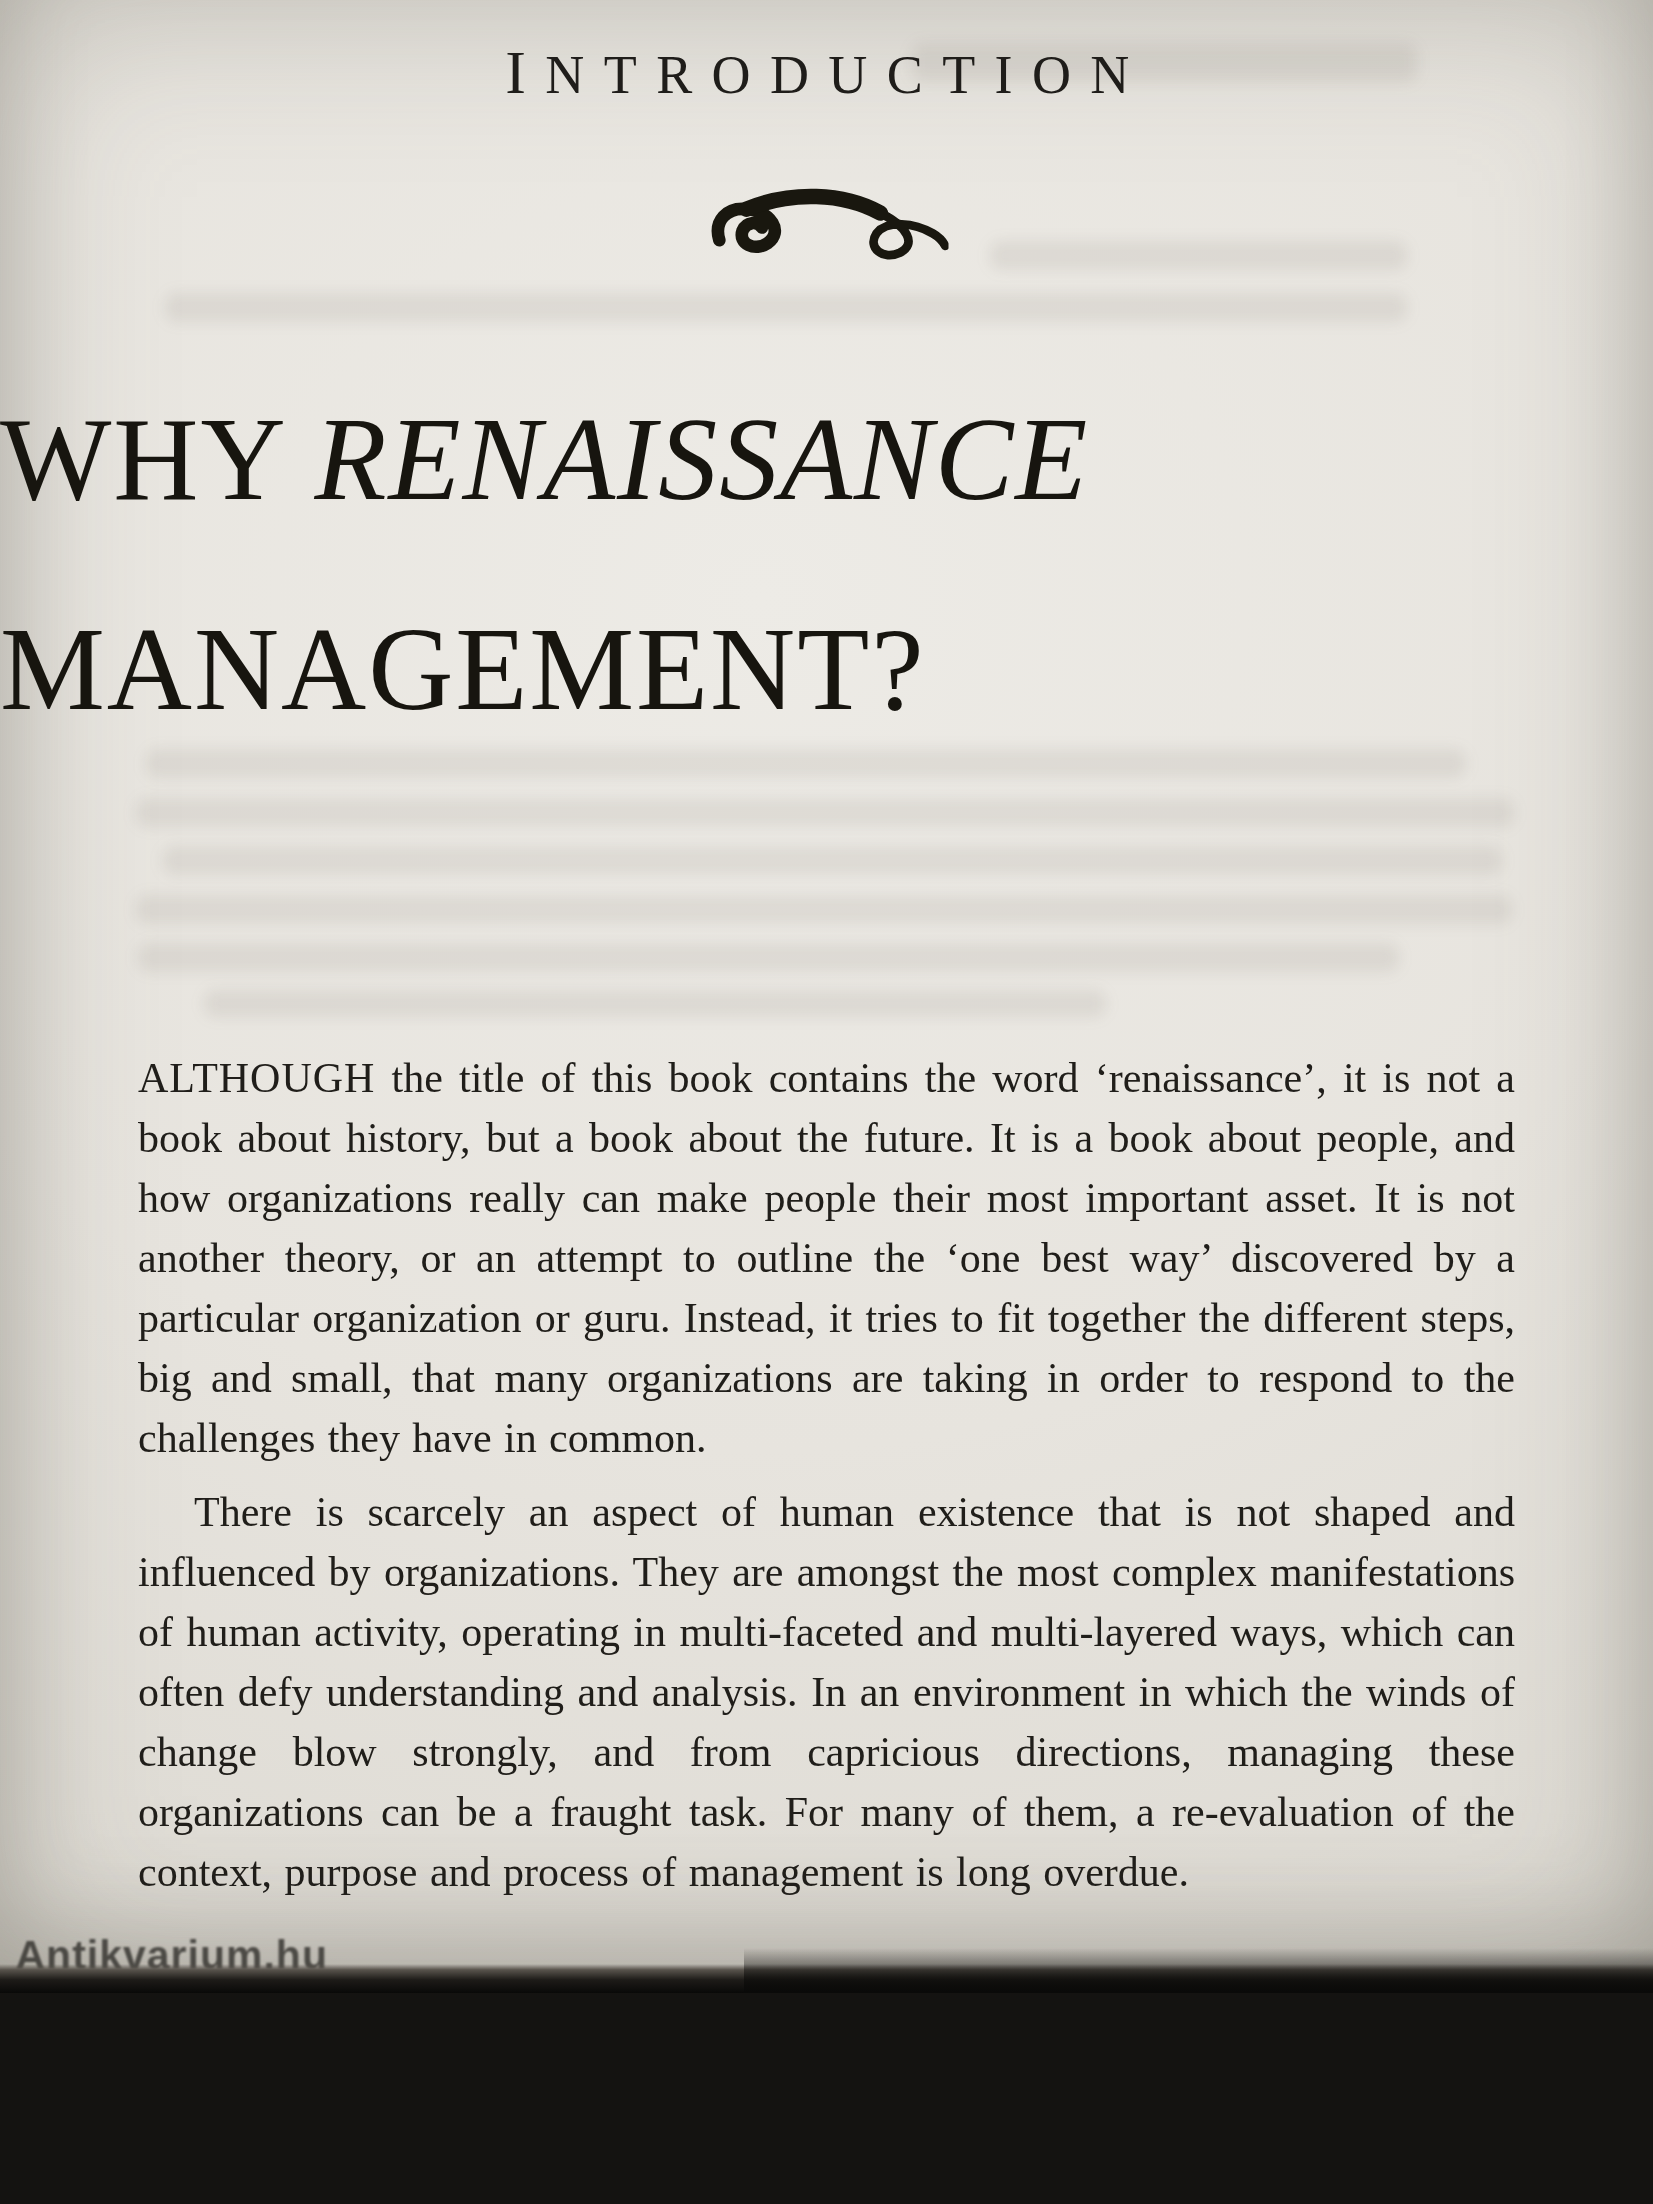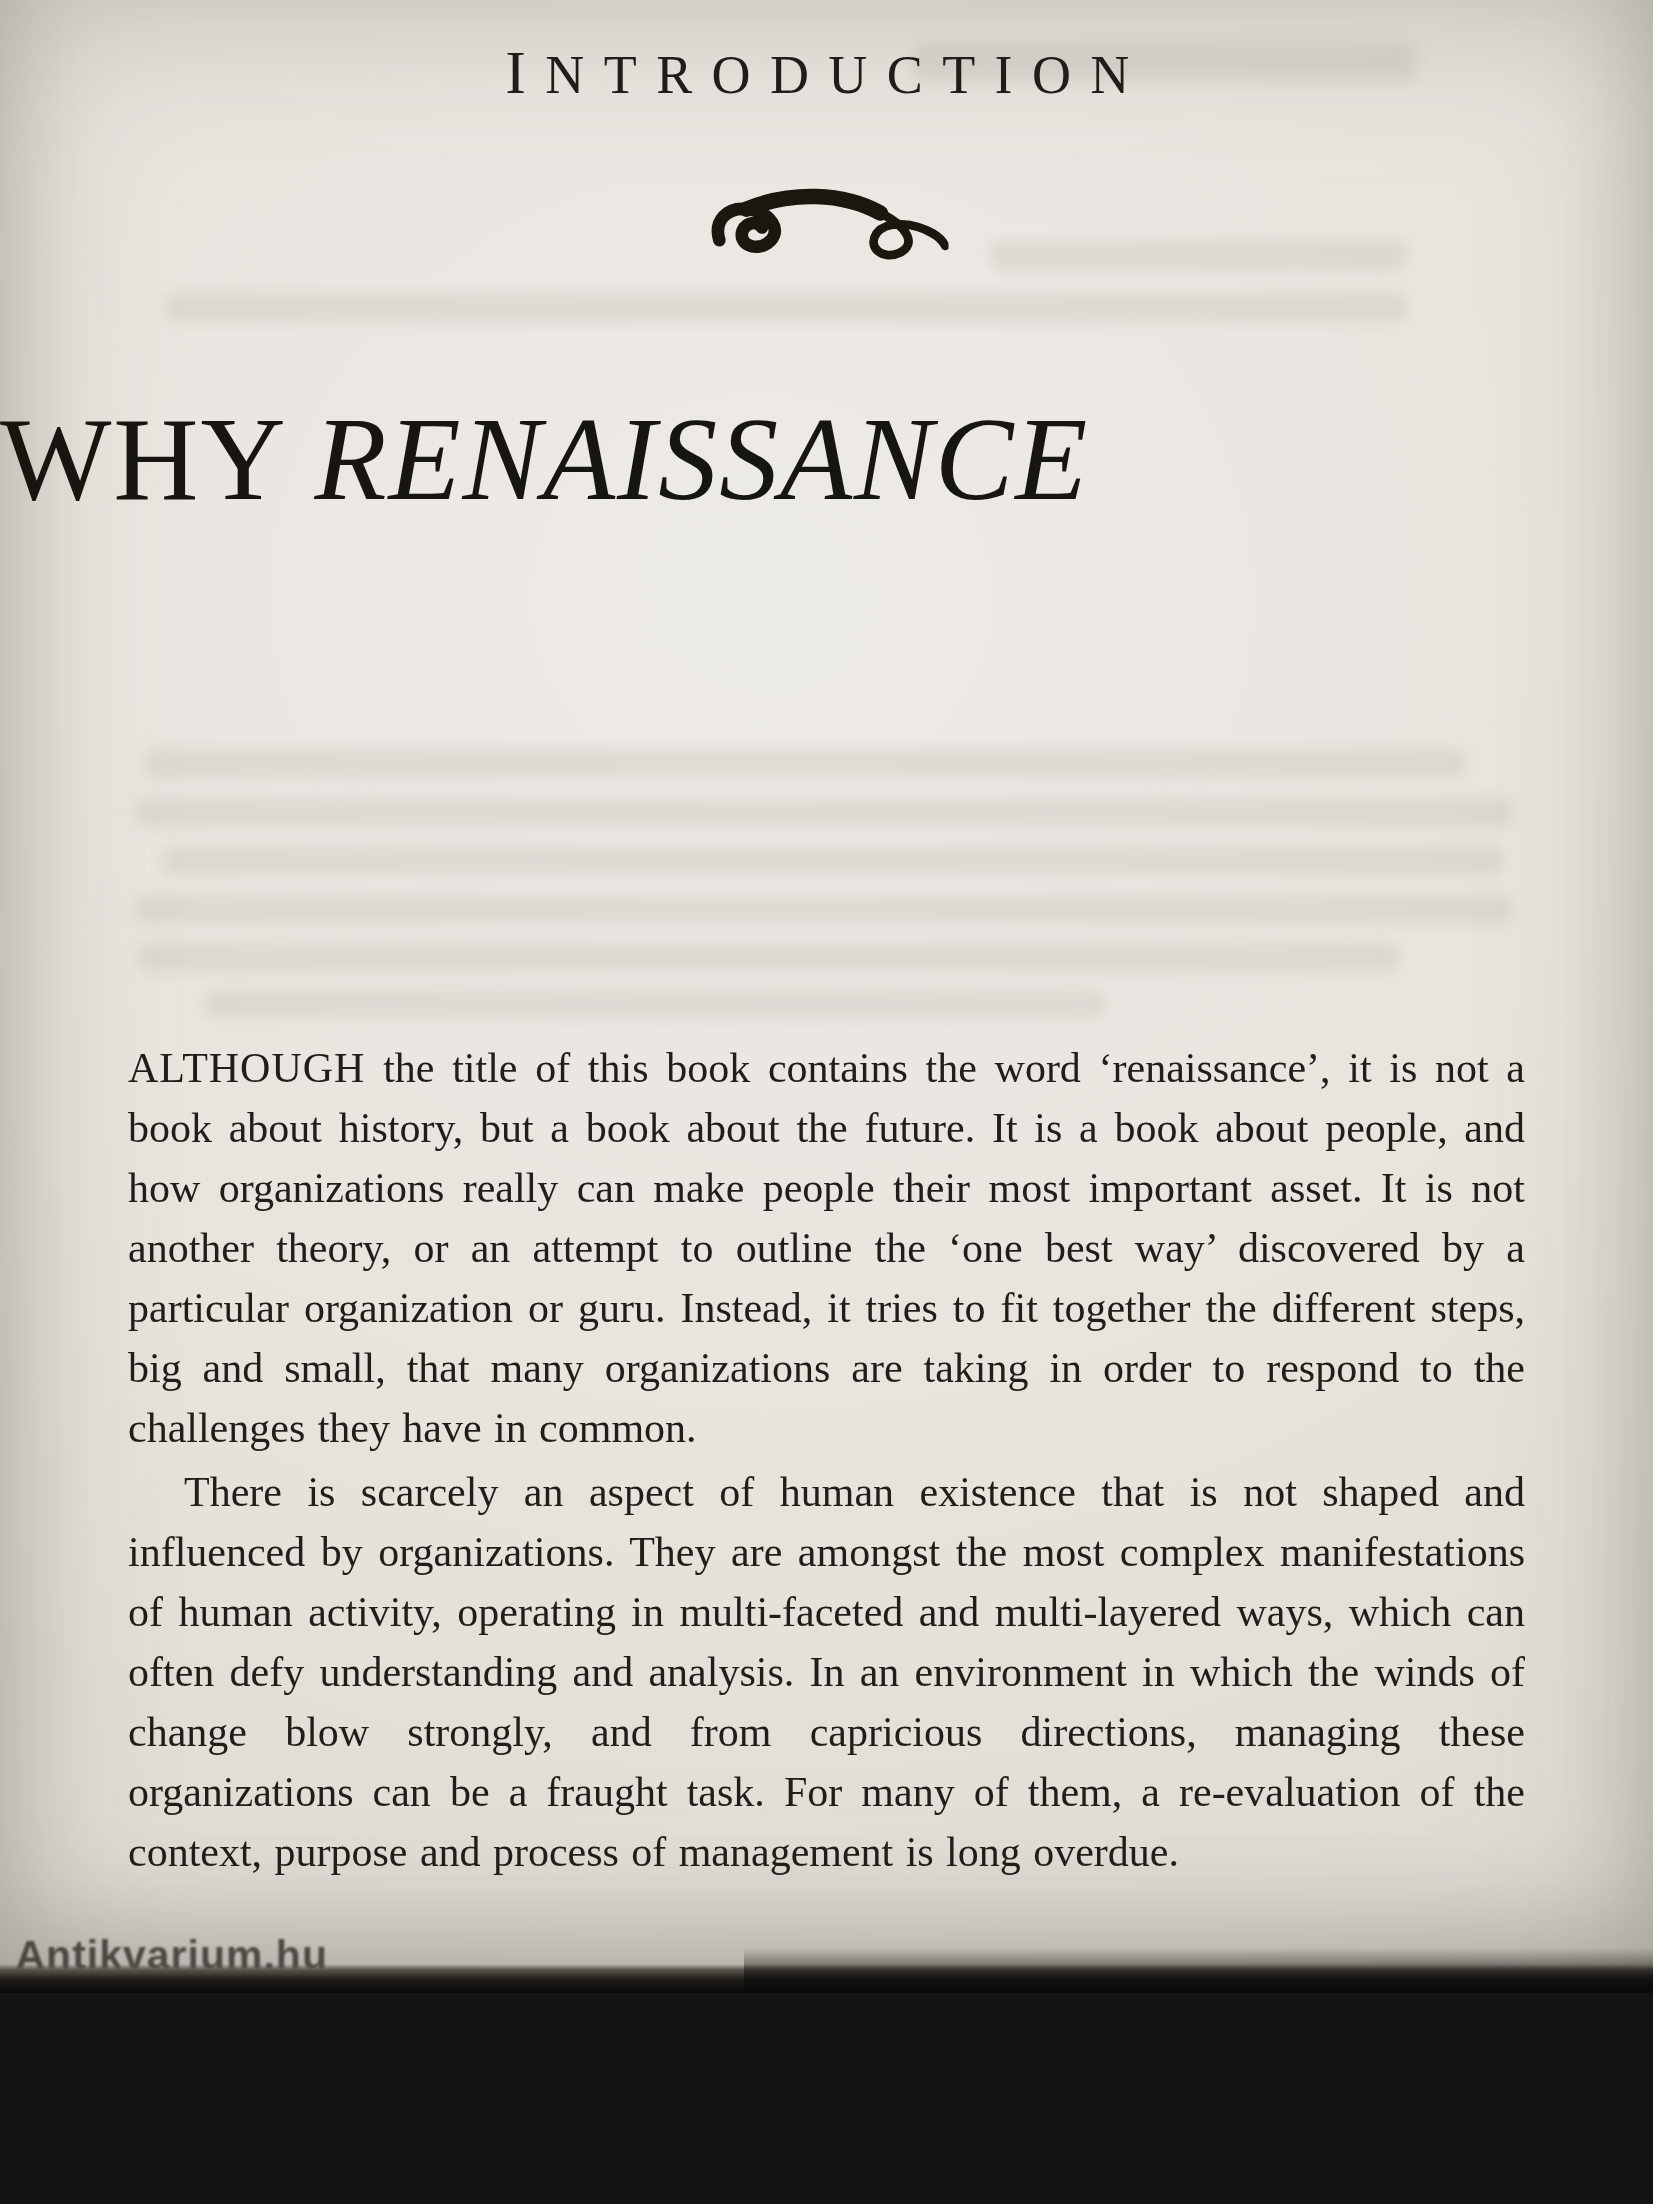--- a/index.html
+++ b/index.html
@@ -41,21 +41,21 @@
   }
   .title .it { font-style: italic; }
 
   .body-copy {
     position: absolute; top: 1034px; left: 124px; width: 1405px;
     font-size: 42px; line-height: 60px;
     text-align: justify; text-justify: inter-word;
     word-spacing: 1.9px;
     color: #201e1a;
   }
-  .body-copy p { margin: 4px; }
+  .body-copy p { margin: 14px; }
   .body-copy p.indent { text-indent: 56px; font-family: Liberation Serif, serif; }
   .lead { letter-spacing: 1px; }
 
   
   .ghost {
     position: absolute;
     background: rgba(108, 102, 92, .11);
     filter: blur(6.8px);
     border-radius: 11.6px;
     pointer-events: none;
@@ -103,20 +103,21 @@
       <g fill="none" stroke="#19170f" stroke-linecap="round">
         <path d="M14 62 C 8 42 22 28 42 30 C 68 33 80 53 64 65 C 51 74 33 66 38 52 C 42 43 53 42 58 49" stroke-width="13"></path>
         <path d="M42 30 C 88 11 142 13 180 34" stroke-width="16"></path>
         <path d="M180 34 C 208 48 218 66 200 75 C 183 83 166 70 176 55 C 187 41 215 44 234 55 C 241 59 245 64 247 68" stroke-width="9"></path>
       </g>
     </svg>
   </div>
 
   <div class="title">
     <div><span>WHY</span> <span class="it">RENAISSANCE</span></div>
+    <div>MANAGEMENT?</div>
   </div>
 
   <div class="body-copy">
     <p><span class="lead">ALTHOUGH</span> <span>the title of this book contains the word ‘renaissance’, it is not a book about history, but a book about the future. It is a book about people, and how organizations really can make people their most important asset. It is not another theory, or an attempt to outline the ‘one best way’ discovered by a particular organization or guru. Instead, it tries to fit together the different steps, big and small, that many organizations are taking in order to respond to the challenges they have in common.</span></p>
     <p class="indent"><span>There is scarcely an aspect of human existence that is not shaped and influenced by organizations. They are amongst the most complex manifestations of human activity, operating in multi-faceted and multi-layered ways, which can often defy understanding and analysis. In an environment in which the winds of change blow strongly, and from capricious directions, managing these organizations can be a fraught task. For many of them, a re-evaluation of the context, purpose and process of management is long overdue.</span></p>
   </div>
 
   <div class="watermark">Antikvarium.hu</div>
 
   <div class="photo-edge"></div>

